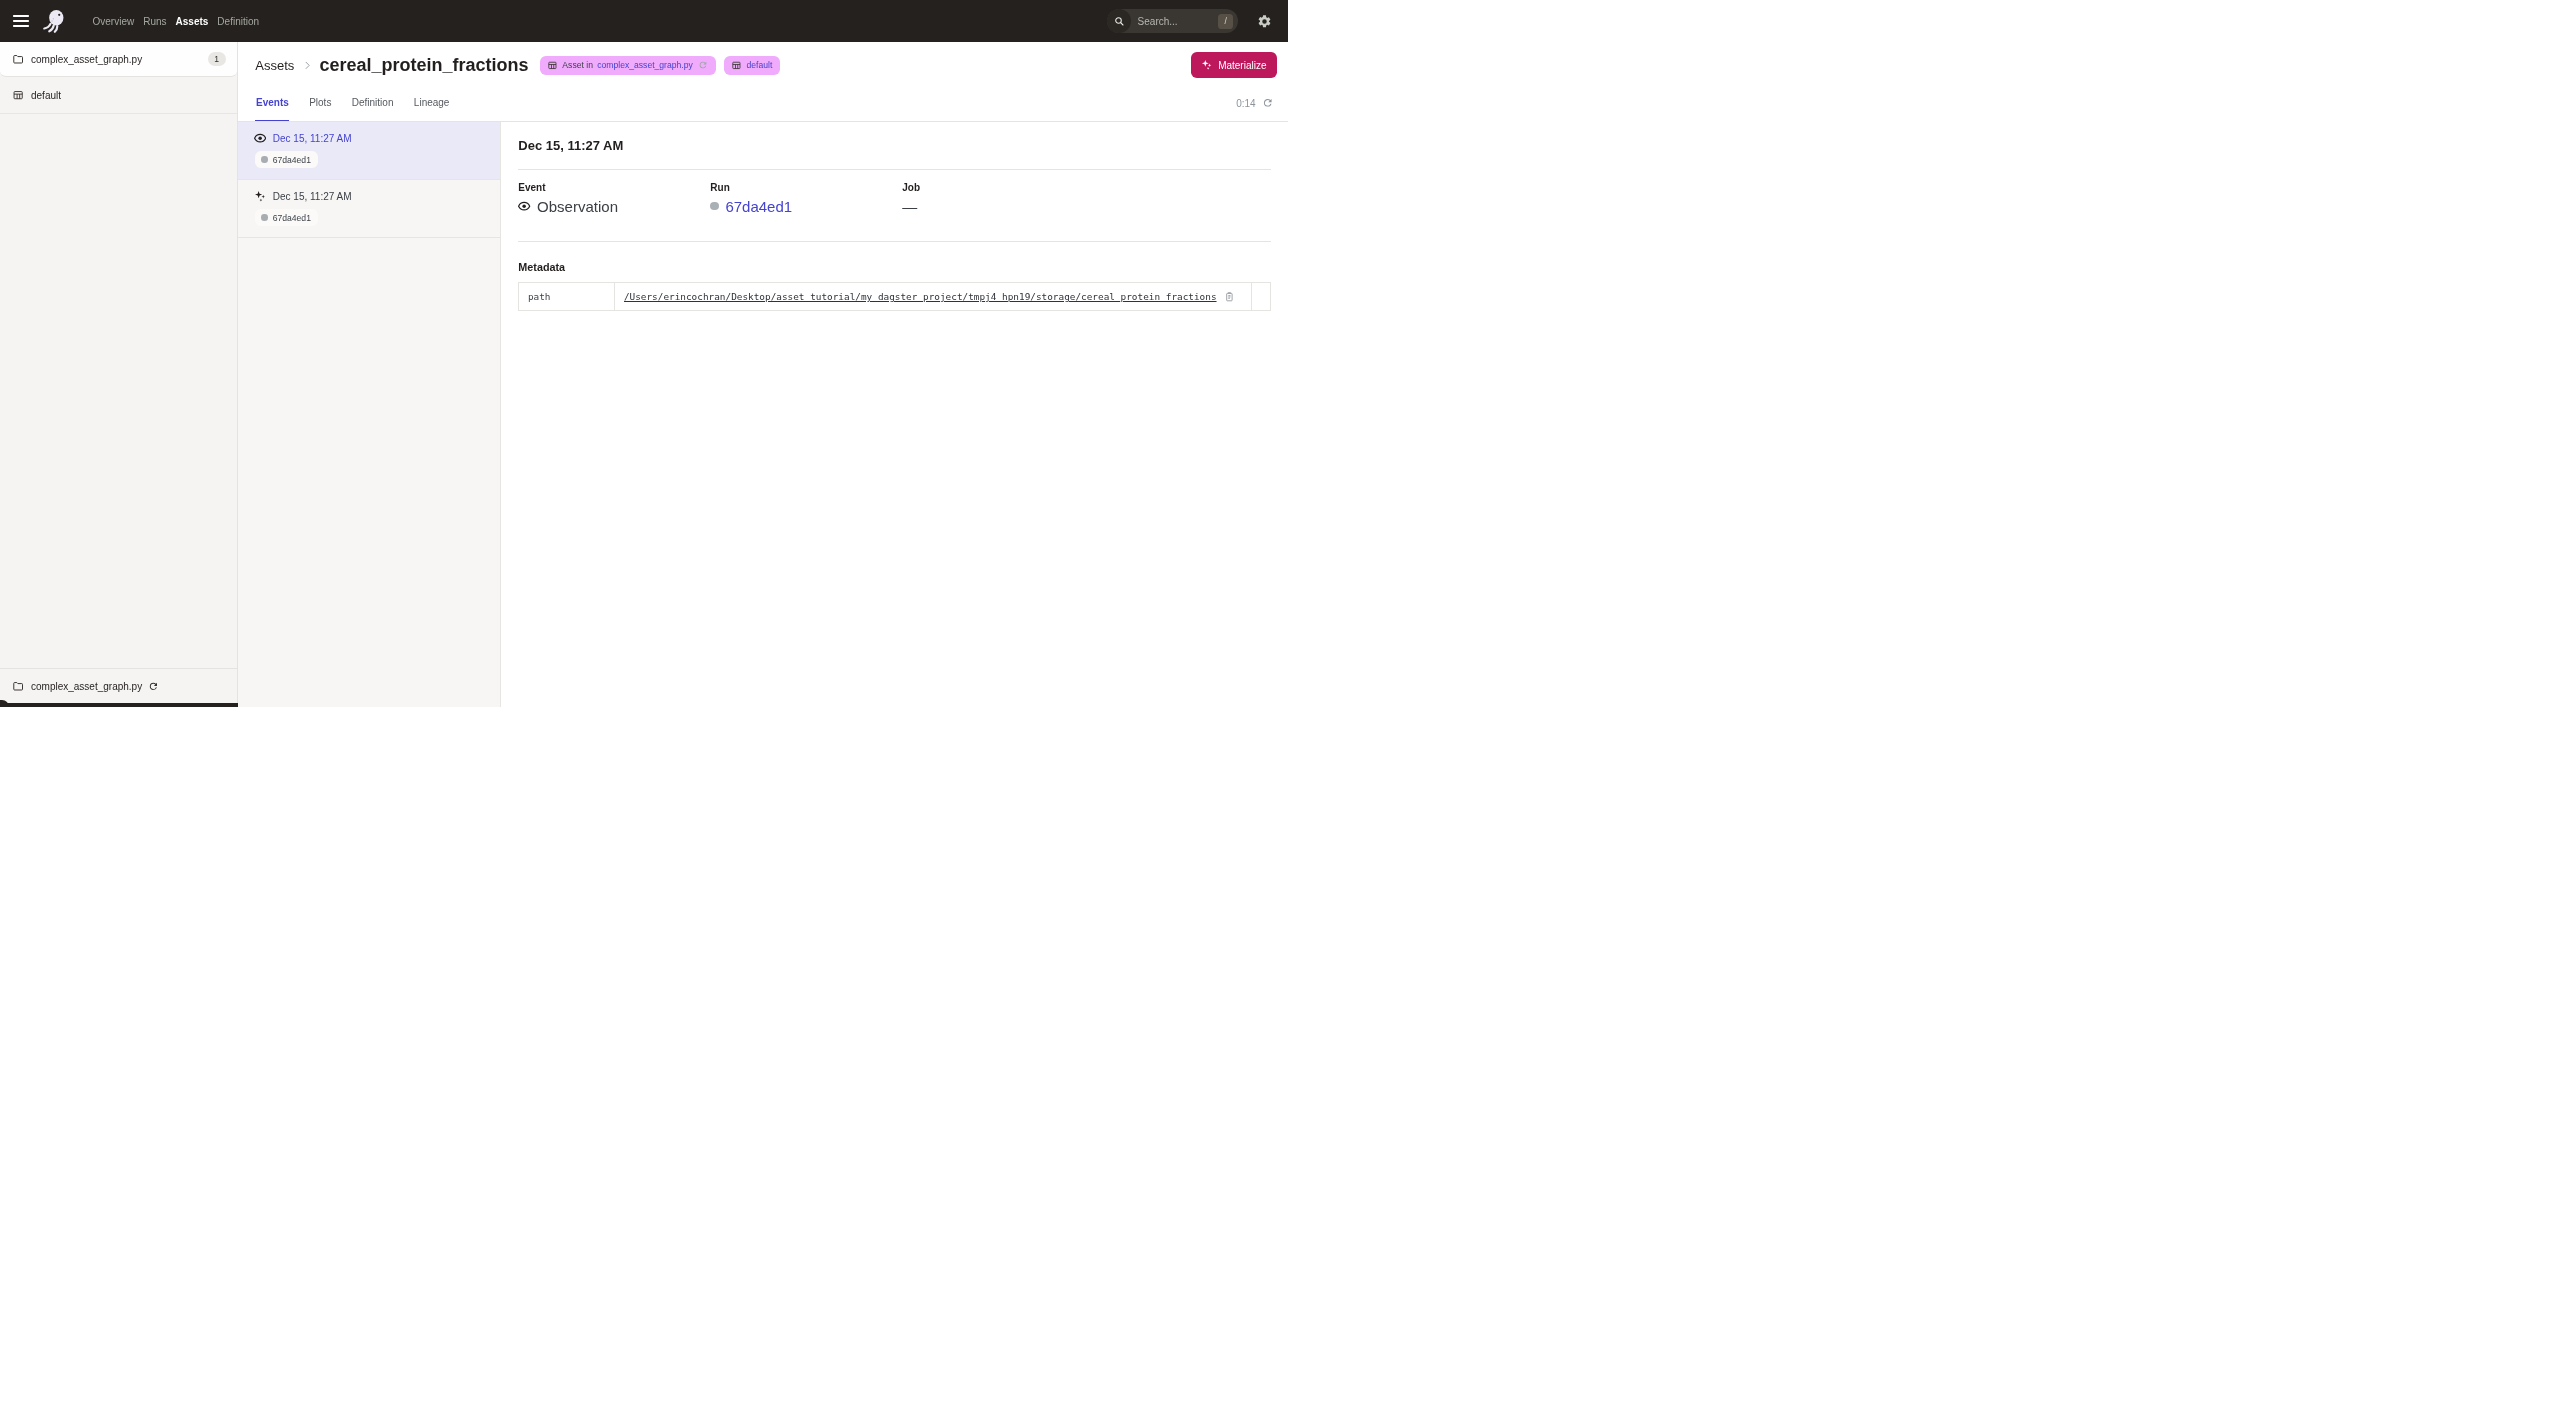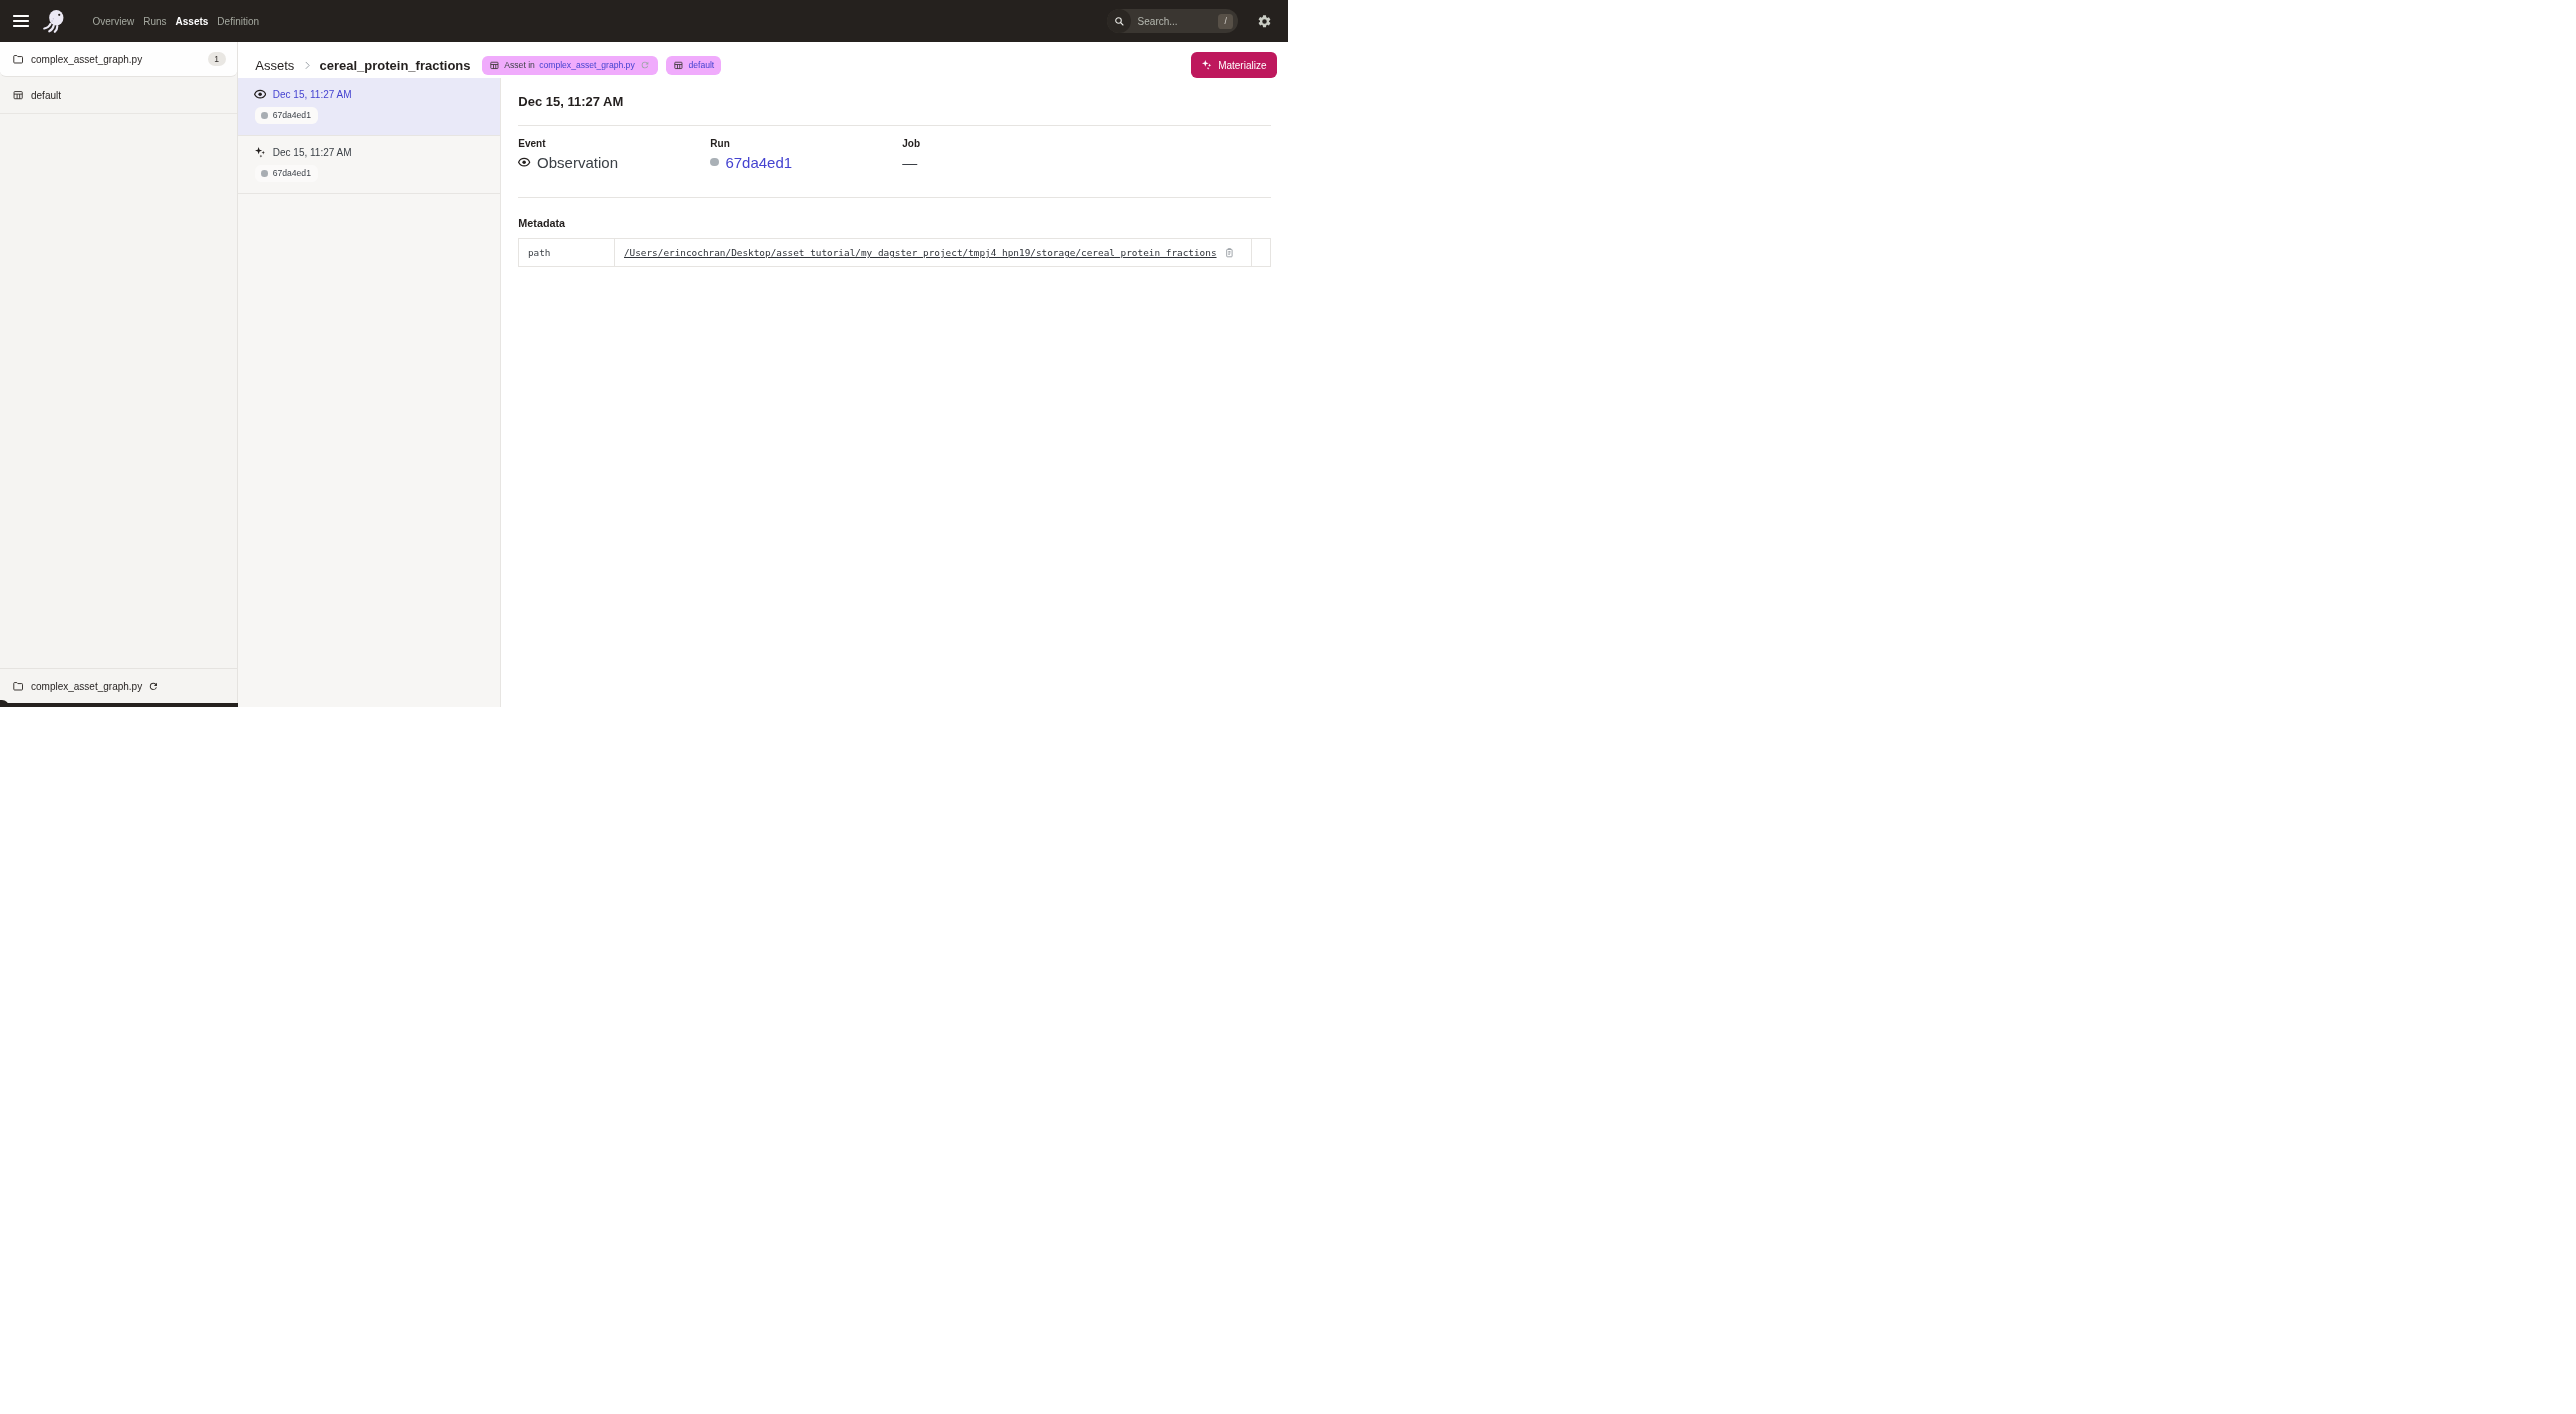--- a/index.html
+++ b/index.html
@@ -73,21 +73,21 @@
 
   
   .content {
     position: absolute; top: 42px; left: 238px; right: 0; bottom: 0;
     background: #ffffff; display: flex; flex-direction: column;
   }
   .page-header { display: flex; align-items: center; padding: 10px 11.5px 0 17.3px; height: 36px; flex: none; }
   .breadcrumb { display: flex; align-items: center; gap: 7.2px; }
   .crumb-root { font-size: 13px; color: #231f1e; cursor: pointer; }
   .crumb-sep { color: #9aa0a6; }
-  .crumb-current { font-size: 13px; font-weight: 700; color: #231f1e; }
+  .crumb-current { font-size: 18px; font-weight: 700; color: #231f1e; }
   .header-tags { display: flex; align-items: center; gap: 8.6px; margin-left: 11.5px; }
   .tag-pill {
     background: #f0abfc; border-radius: 5.8px; height: 19px; padding: 0 7.2px;
     display: flex; align-items: center; gap: 4.3px; font-size: 8.6px; color: #3e4248; cursor: pointer;
   }
   .tag-pill .link { color: #4543d0; }
   .tag-pill .refresh { color: #a0a5aa; margin-left: 1.4px; }
   .materialize-btn {
     margin-left: auto; background: #be185d; color: #ffffff; border: none; border-radius: 5.8px;
     height: 26px; padding: 0 10px; display: flex; align-items: center; gap: 5.8px;
@@ -269,20 +269,34 @@
     <button class="materialize-btn">
       <svg width="11.5" height="11.5" viewBox="0 0 24 24" fill="#ffffff">
         <path d="M9 2l1.8 5.2L16 9l-5.2 1.8L9 16l-1.8-5.2L2 9l5.2-1.8z"></path>
         <path d="M18 9.5l.9 2.6 2.6.9-2.6.9-.9 2.6-.9-2.6-2.6-.9 2.6-.9z"></path>
         <path d="M14.5 17l.7 2-2 .7 2 .7.7 2 .7-2 2-.7-2-.7-.7-2z" transform="translate(-1,0)"></path>
       </svg>
       <span>Materialize</span>
     </button>
   </div>
 
+  <div class="tabbar">
+    <div class="tab active">Events</div>
+    <div class="tab">Plots</div>
+    <div class="tab">Definition</div>
+    <div class="tab">Lineage</div>
+    <div class="refresh-area">
+      <span>0:14</span>
+      <span class="refresh">
+        <svg width="11.5" height="11.5" viewBox="0 0 24 24" fill="currentColor">
+          <path d="M17.65 6.35A7.96 7.96 0 0 0 12 4a8 8 0 1 0 7.73 10h-2.08A6 6 0 1 1 12 6c1.66 0 3.14.69 4.22 1.78L13 11h7V4l-2.35 2.35z"></path>
+        </svg>
+      </span>
+    </div>
+  </div>
 
   <div class="body-split">
 
     <div class="event-list">
       <div class="event-row selected">
         <div class="line1">
           <span class="evicon">
             <svg width="12.3" height="12.3" viewBox="0 0 24 24">
               <path d="M12 4.8C6.9 4.8 2.7 8.8 1.2 12c1.5 3.2 5.7 7.2 10.8 7.2s9.3-4 10.8-7.2C21.3 8.8 17.1 4.8 12 4.8z" fill="none" stroke="currentColor" stroke-width="2.4"></path>
               <circle cx="12" cy="12" r="3.4" fill="currentColor"></circle>

